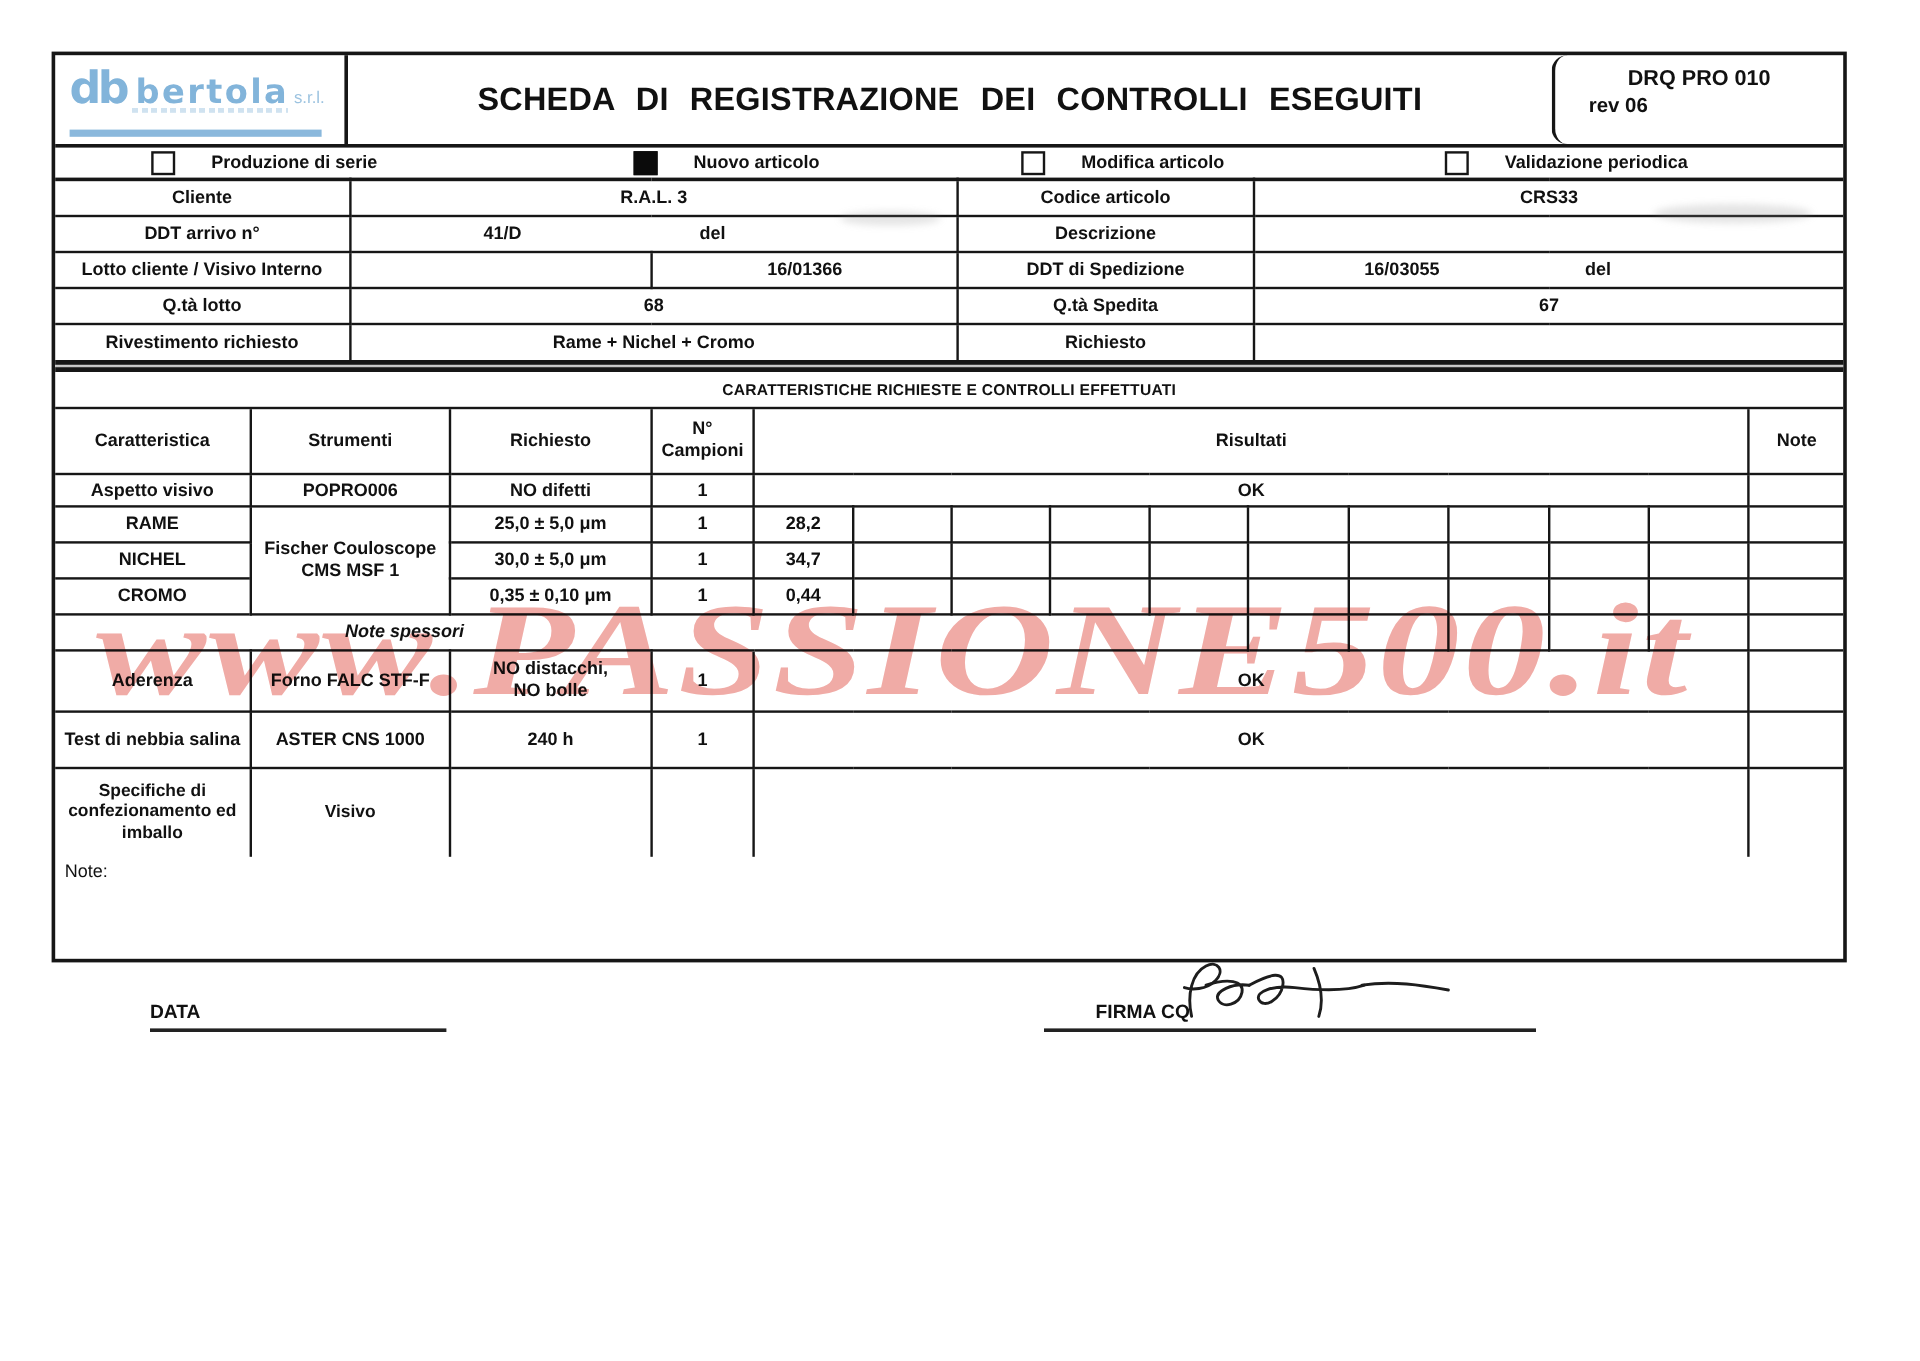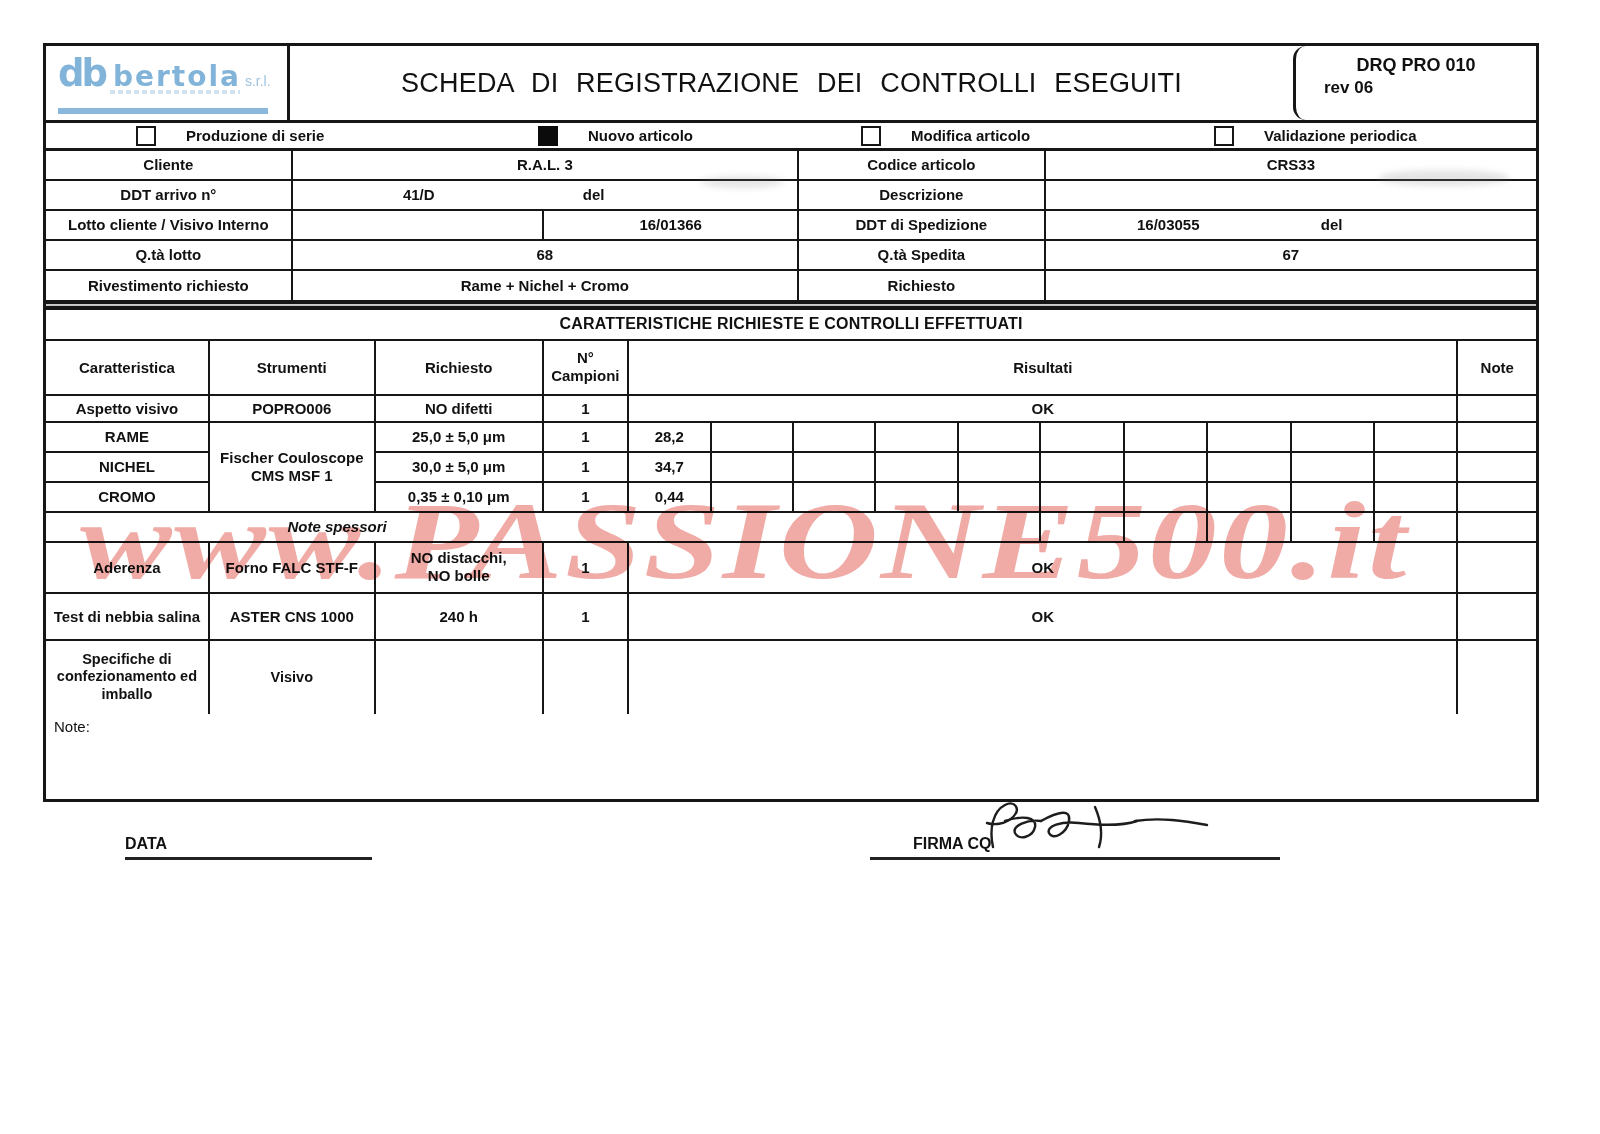--- a/index.html
+++ b/index.html
@@ -13,48 +13,48 @@
   .hdr { display:flex; height:74px; }
   .hdr-logo { width:244px; border-right:3px solid #161616; position:relative; padding:6px 10px 0 12px; }
   .logo-line1 { display:flex; align-items:baseline; color:#82b4da; }
   .logo-mono { font-weight:bold; font-size:37px; letter-spacing:-3px; font-family:"DejaVu Sans", sans-serif; }
   .logo-name { font-weight:bold; font-size:28px; letter-spacing:2px; margin-left:8px; font-family:"DejaVu Sans", sans-serif; }
   .logo-srl { font-size:14px; margin-left:4px; color:#9cc3e0; }
   .logo-tagline { position:absolute; left:64px; top:44px; width:130px; height:4px; opacity:.55;
       background:repeating-linear-gradient(90deg,#a9cbe4 0 5px, transparent 5px 8px); }
   .logo-bar { position:absolute; left:12px; bottom:6px; width:210px; height:6px; background:#8ab8dc; }
   .hdr-title { flex:1; display:flex; align-items:center; justify-content:center; }
-  .doc-title { font-weight:normal; font-size:27px; word-spacing:10px; letter-spacing:.2px; }
+  .doc-title { font-weight:bold; font-size:27px; word-spacing:10px; letter-spacing:.2px; }
   .hdr-code { width:243px; border-left:3px solid #161616; padding-top:9px;border-radius:13px; }
   .doc-code { text-align:center; font-weight:bold; font-size:18px; }
   .doc-rev  { font-weight:bold; font-size:17px; padding-left:28px; margin-top:2px; }
 
   
   .chk-row { position:relative; height:28px; border-top:3px solid #161616; }
-  .chk-group { position:absolute; top:0; height:100%; display:flex; align-items:center; gap:30px;margin-left:10px; }
+  .chk-group { position:absolute; top:0; height:100%; display:flex; align-items:center; gap:30px; }
   .cb { width:20px; height:20px; border:2px solid #161616; background:#fff; flex:0 0 auto; }
   .cb[data-checked="true"] { background:#0b0b0b; border-color:#0b0b0b; }
   .chk-label { font-weight:bold; font-size:15px; white-space:nowrap; }
 
   
   table { border-collapse:collapse; table-layout:fixed; width:100%; }
   td { border:2px solid #161616; font-size:15px; font-weight:bold; text-align:center; vertical-align:middle; overflow:hidden; }
   tr > td:first-child { border-left:none;margin-top:33px; } tr > td.rowend { border-right:none; }
   .info { border-top:3px solid #161616; }
   .info td { height:30px; }
   .info tr:first-child td { border-top:none; } .info tr:last-child td { border-bottom:none; }
   .split { display:flex; width:100%; }
   .split .half { width:50%; }
   .split .cen { text-align:center; }
   .split .lft { text-align:left; padding-left:38px; }
 
   
   .gray-band { height:10px; background:linear-gradient(#d2d2d2,#bcbcbc); border-top:4px solid #161616; border-bottom:4px solid #161616; }
   .section-title { height:31px; display:flex; align-items:center; justify-content:center;
-      font-weight:bold; font-size:16px; border-bottom:2px solid #161616; letter-spacing:.2px; }
+      font-weight:bold; font-size:13px; border-bottom:2px solid #161616; letter-spacing:.2px; }
 
   
   .main td { height:30px; }
   .main tr:last-child td { border-bottom:none; }
   .pre { white-space:pre-line; line-height:1.18; }
   .noR { border-right:0 none !important; }
   .noL { border-left:0 none !important; }
   .ital { font-style:italic; }
   .hrow td { height:54px; }
   .row-asp td { height:27px; }

